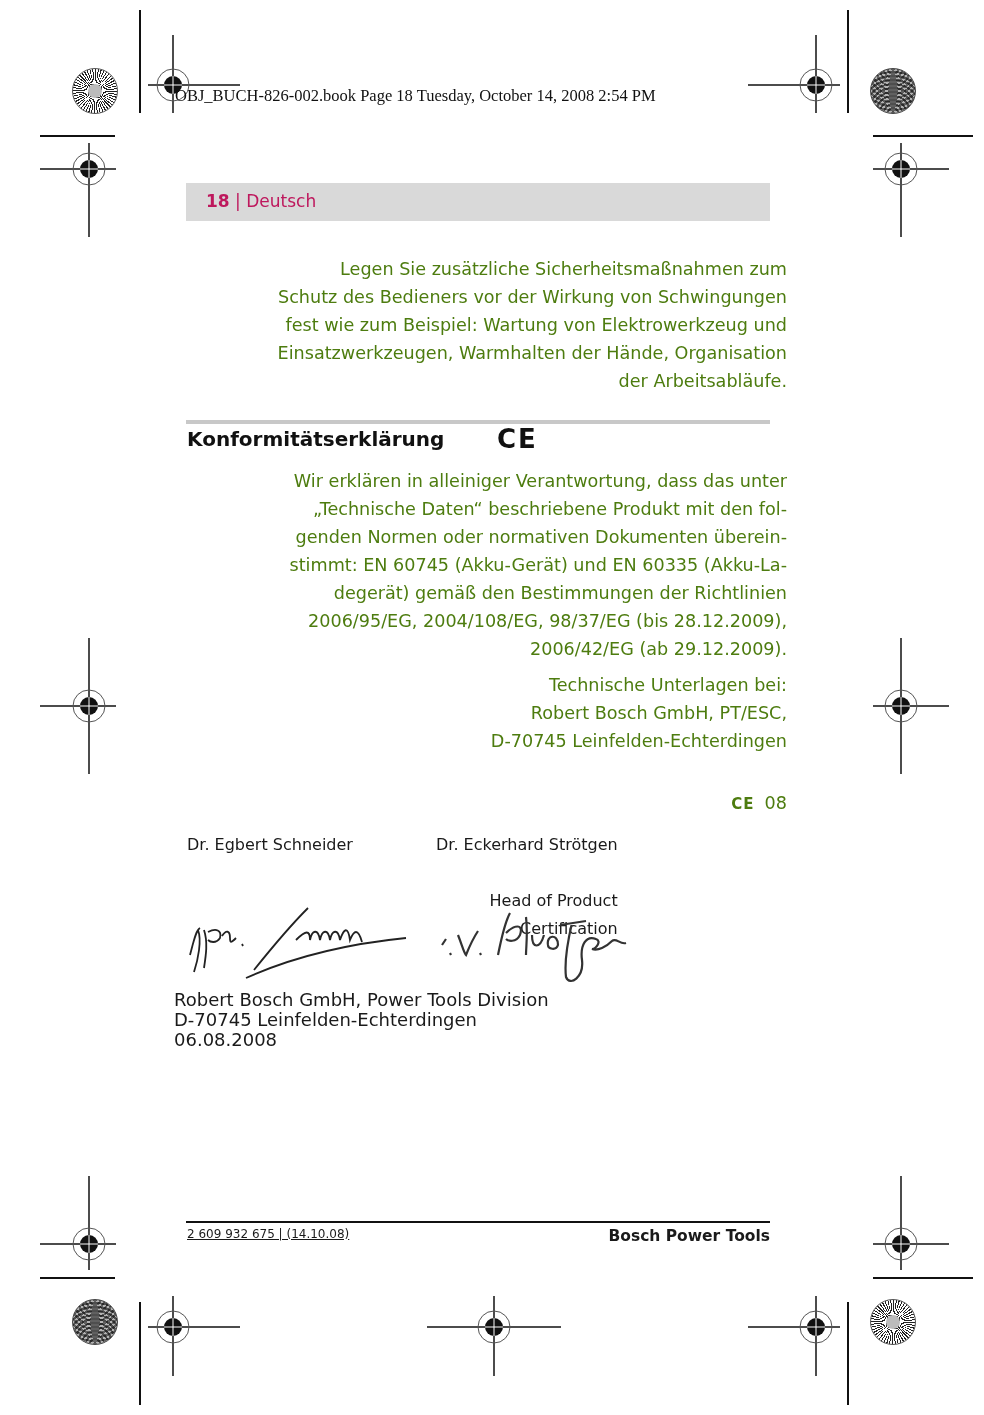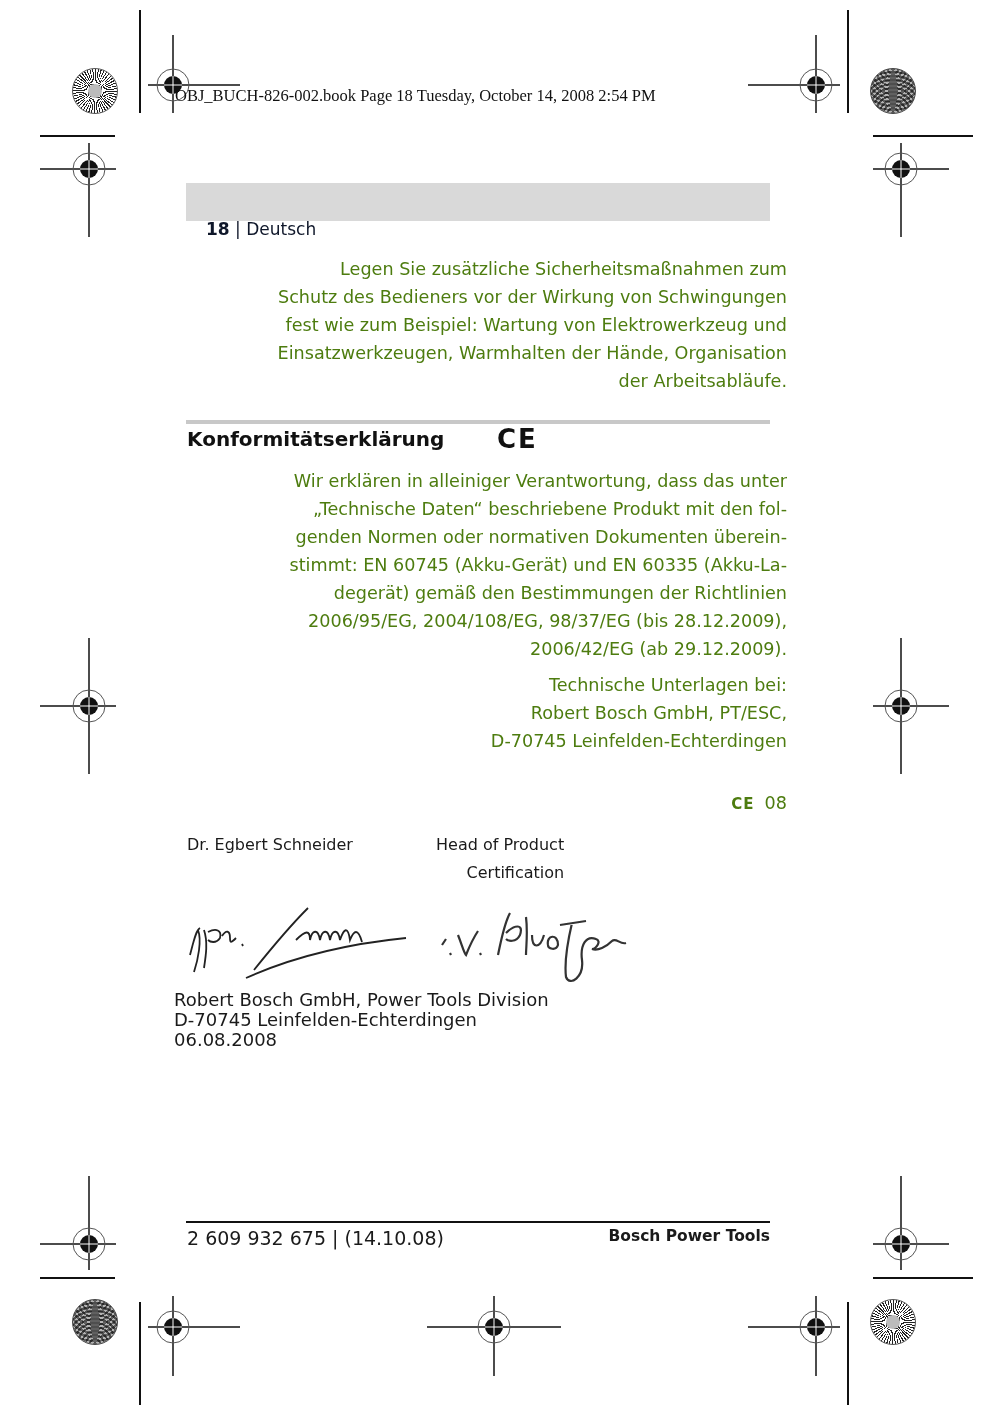--- a/index.html
+++ b/index.html
@@ -9,33 +9,33 @@
   .line-v { position:absolute; width:1.5px; background:#111; }
   .disc { position:absolute; width:46px; height:46px; border-radius:50%; }
   .disc-star { background: repeating-conic-gradient(#222 0deg 3deg, #fff 3deg 7.5deg); border:1px solid #555; box-sizing:border-box; }
   .disc-star::after { content:""; position:absolute; left:33%; top:33%; width:34%; height:34%; border-radius:50%; background:#bbb; }
   .disc-moire { background: repeating-radial-gradient(circle at 50% 0%, #333 0 2px, #aaa 2px 4px); border:1px solid #444; box-sizing:border-box; overflow:hidden; }
   .disc-moire::before { content:""; position:absolute; inset:0; background: repeating-radial-gradient(circle at 50% 100%, rgba(40,40,40,.7) 0 2px, rgba(200,200,200,.3) 2px 4px); border-radius:50%; }
 
   .slug { position:absolute; left:175px; top:86px; font-family:"Liberation Serif", serif; font-size:16.5px; color:#111; white-space:nowrap; }
 
   .header-band { position:absolute; left:186px; top:183px; width:584px; height:38px; background:#d9d9d9; }
-  .header-band .txt { position:absolute; left:20px; top:8px; font-size:17px; color:#0f172a;margin-top:28px; }
+  .header-band .txt { position:absolute; left:20px; top:8px; font-size:17px; color:#be185d; }
   .header-band b { font-weight:bold; }
 
   .para { position:absolute; left:187px; width:600px; font-size:17.6px; line-height:28px; color:#4d7c0f; white-space:pre-line;text-align:right; }
   .rule-grey { position:absolute; left:186px; top:420px; width:584px; height:4px; background:#c8c8c8; }
   .heading { position:absolute; left:187px; top:427px; font-size:20px; font-weight:bold; color:#111; }
   .ce-big { position:absolute; left:497px; top:424px; font-size:26px; font-weight:bold; letter-spacing:2px; color:#111; font-family:"DejaVu Sans", sans-serif; }
   .ce-small { font-weight:bold; font-size:15px; letter-spacing:1px; margin-right:10px; }
 
   .sig-col { position:absolute; font-size:16px; line-height:28px; white-space:pre-line;text-align:right; }
   .small { position:absolute; left:174px; top:990px; font-size:18px; line-height:20px; white-space:pre-line; color:#1a1a1a; }
   .footer-rule { position:absolute; left:186px; top:1221px; width:584px; height:2px; background:#111; }
-  .footer-left { position:absolute; left:187px; top:1227px; font-size:19px; }
+  .footer-left { position:absolute; left:187px; top:1227px; font-size:12px;text-decoration:underline; }
   .footer-right { position:absolute; right:214px; top:1227px; font-size:15.5px;font-weight:bold; }
   svg { display:block; }
 </style>
 </head>
 <body>
 
 <div class="line-v" style="left:139px; top:10px; height:103px;"></div>
 <div class="line-v" style="left:847px; top:10px; height:103px;"></div>
 <div class="line-h" style="left:40px; top:135px; width:75px;"></div>
 <div class="line-h" style="left:873px; top:135px; width:100px;"></div>
@@ -170,20 +170,21 @@
 D-70745 Leinfelden-Echterdingen</div>
 
 <div class="para" style="top:761px;">
   <span class="ce-small">CE</span><span>08</span>
 </div>
 
 <div class="sig-col" style="left:187px; top:803px;">
   <div>Dr. Egbert Schneider</div>
 </div>
 <div class="sig-col" style="left:436px; top:803px;">
+  <div>Dr. Eckerhard Strötgen</div>
   <div style="white-space:pre-line;">Head of Product
 Certification</div>
 </div>
 
 <svg class="abs" style="left:186px; top:900px;" width="230" height="80" viewBox="0 0 230 80">
   <path d="M4 55 C8 40,10 30,14 28 M12 30 C16 40,12 60,8 72 M18 30 C22 42,20 55,18 68 M22 32 C30 28,36 30,34 38 C30 44,24 42,22 40 M36 36 C40 30,44 30,44 38 C44 44,46 42,50 38 M56 44 L57 46" stroke="#222" stroke-width="1.8" fill="none"></path>
   <path d="M68 70 C80 55,100 30,122 8 M110 40 C120 30,124 30,124 40 C126 30,132 28,134 40 C136 30,142 28,144 40 C146 30,152 28,154 40 C158 28,162 26,164 40 C168 30,172 28,176 42 M60 78 C100 60,150 45,220 38" stroke="#222" stroke-width="1.8" fill="none"></path>
 </svg>
 <svg class="abs" style="left:436px; top:905px;" width="230" height="85" viewBox="0 0 230 85">
   <path d="M6 40 L10 34 M14 48 L15 50 M22 30 C26 40,28 48,30 50 C34 40,38 32,42 26 M44 48 L45 50" stroke="#333" stroke-width="2.2" fill="none"></path>

